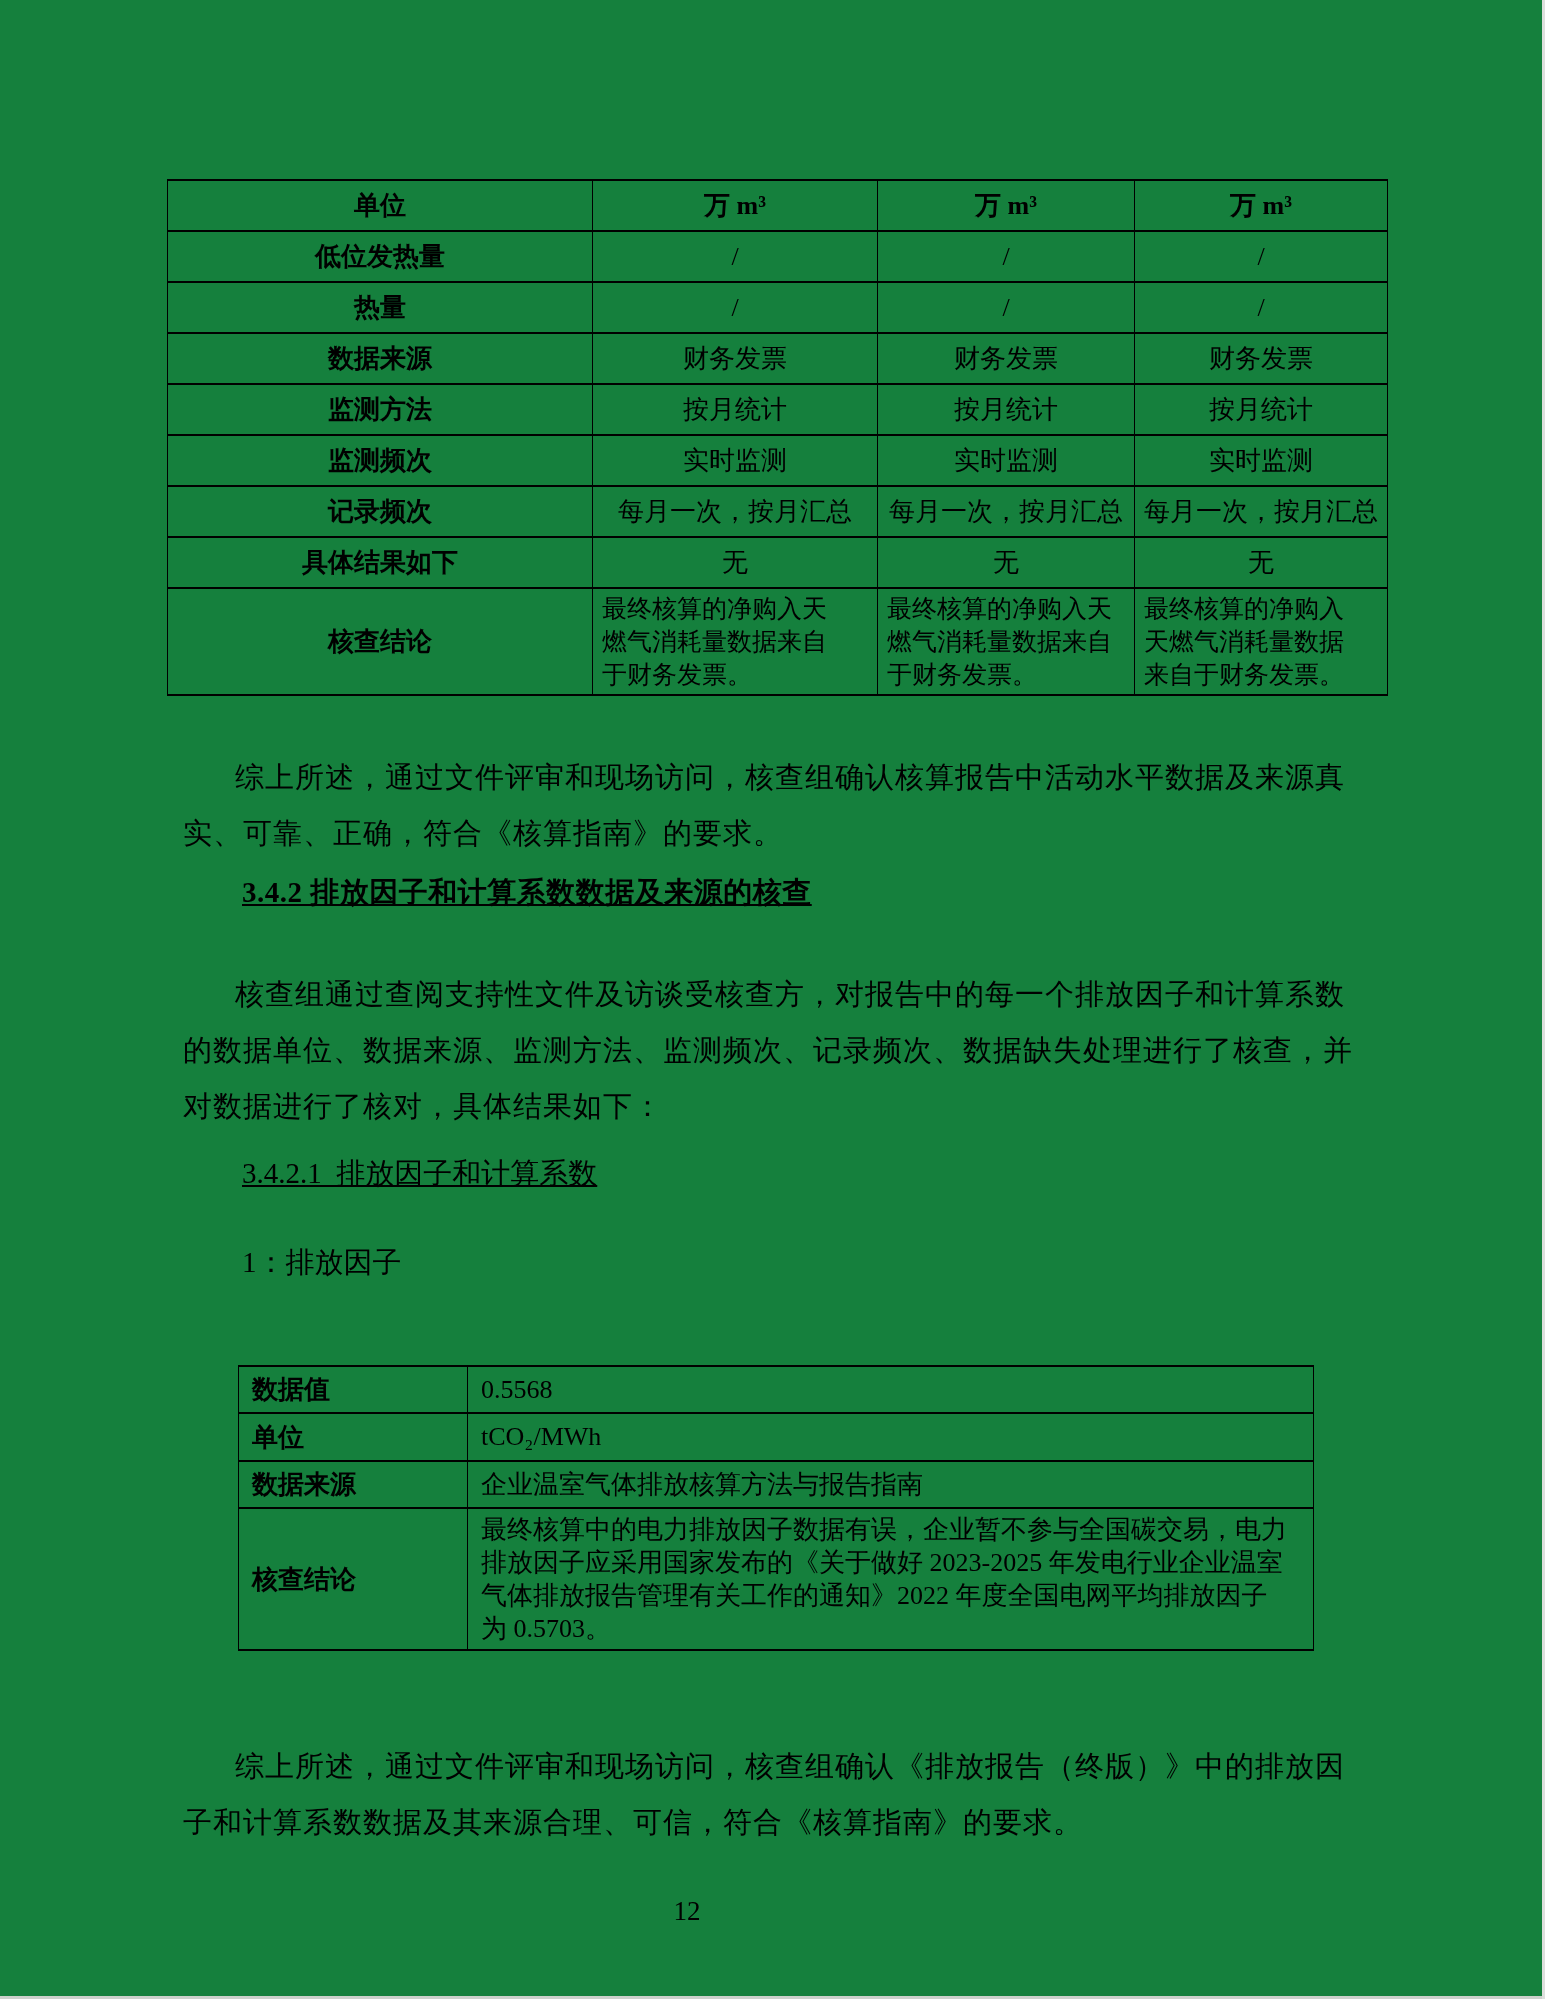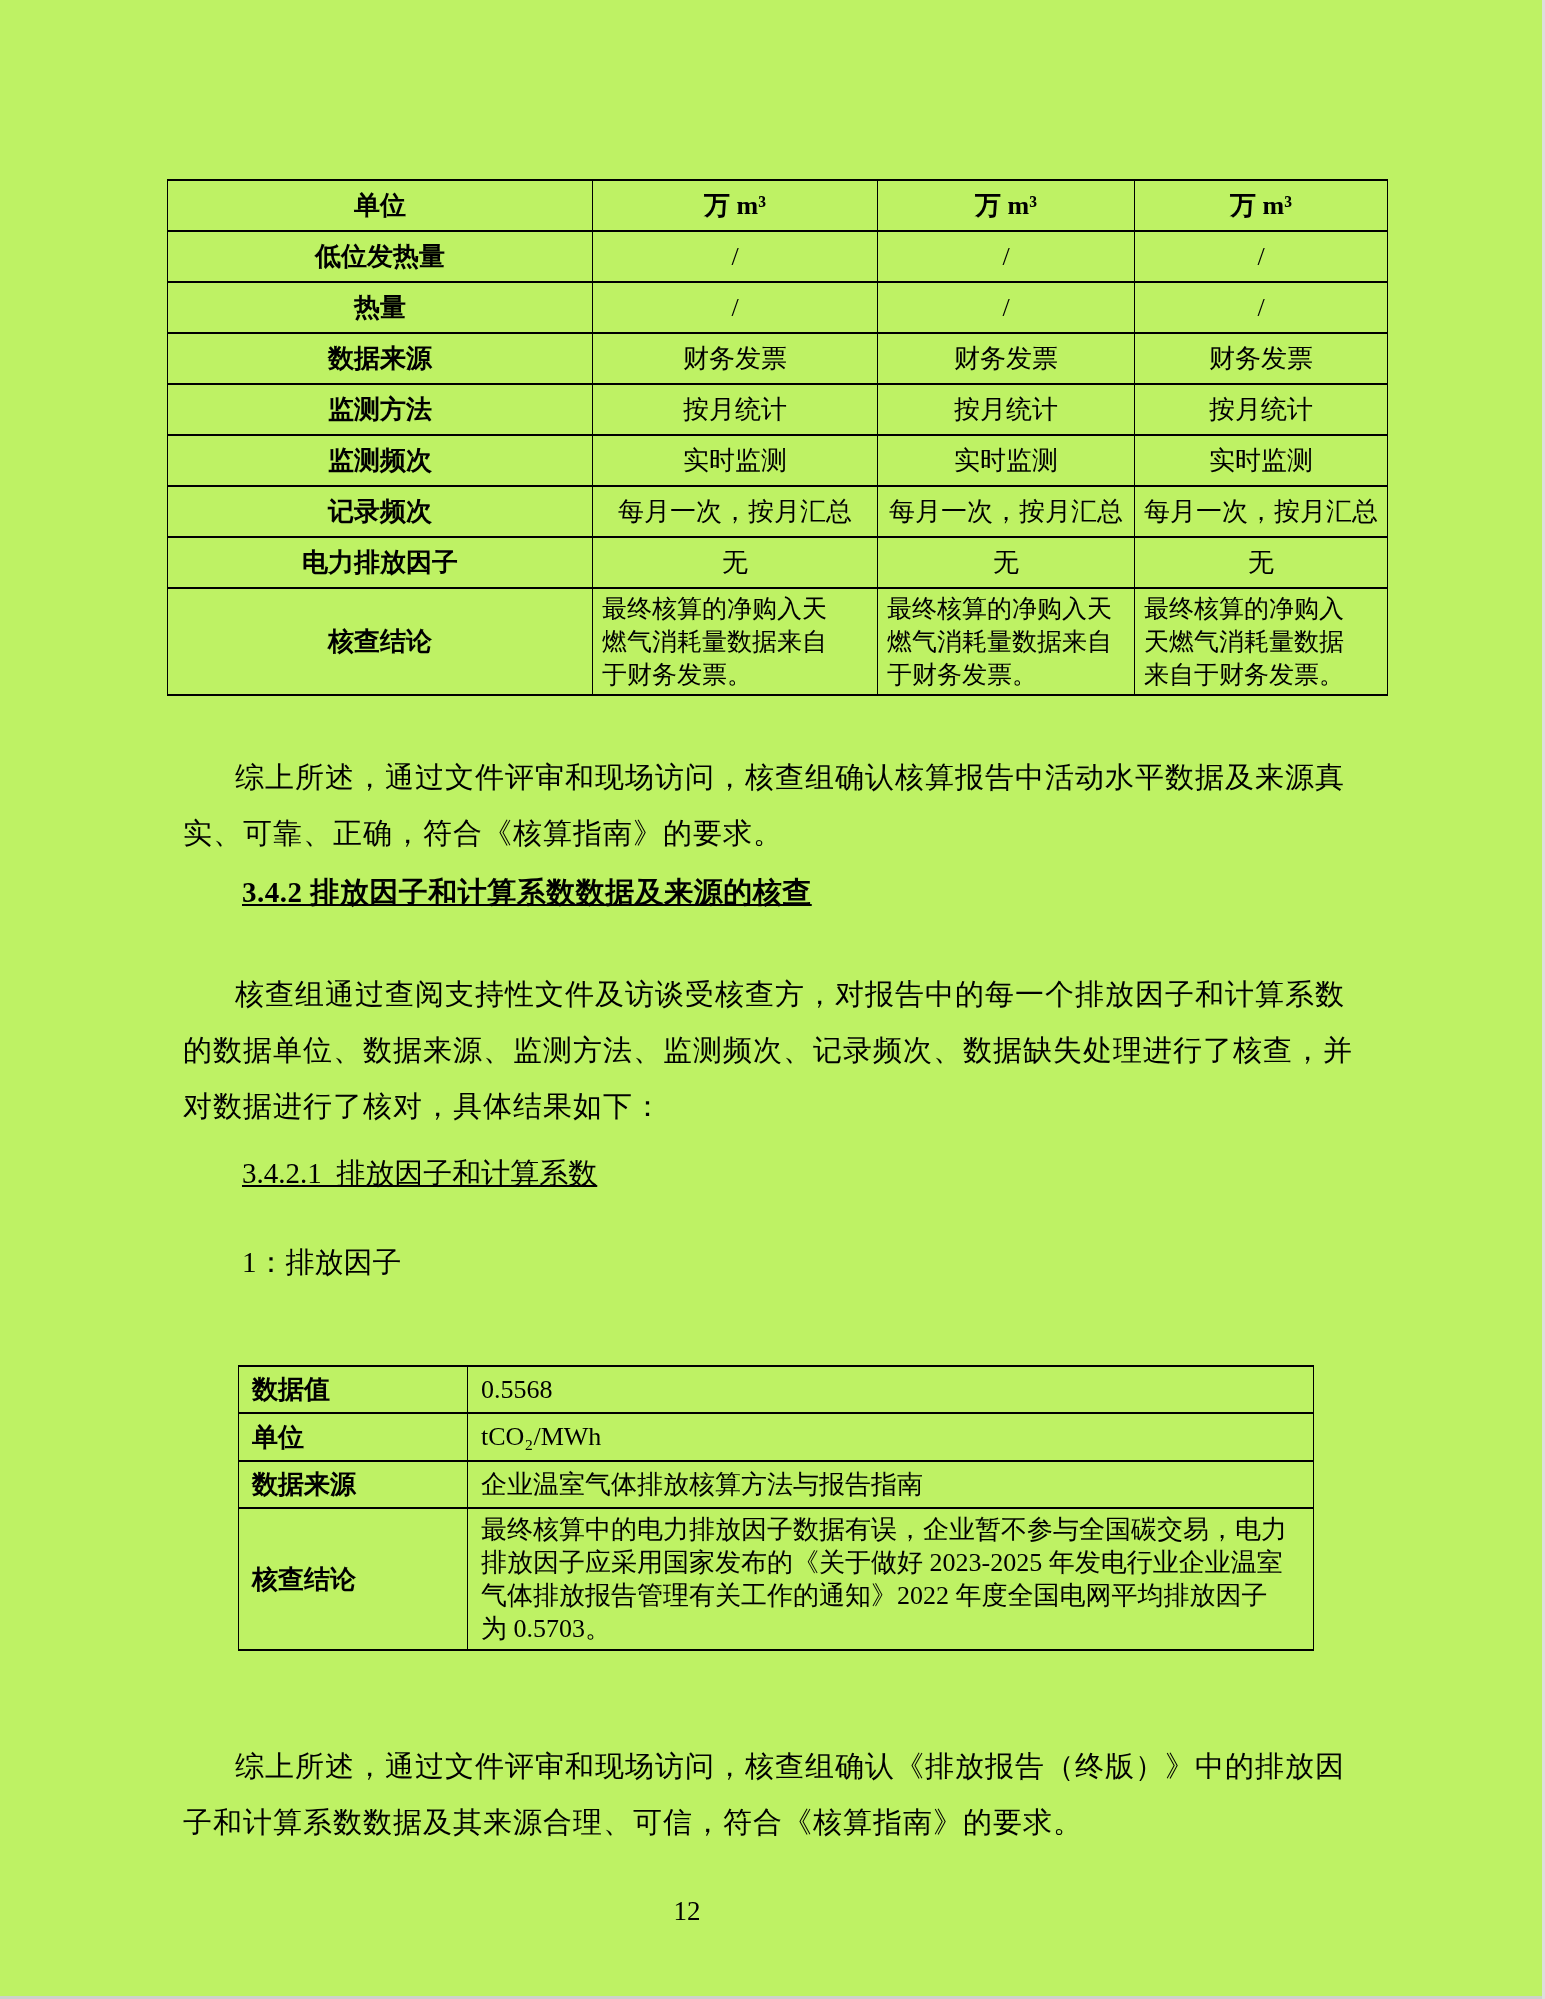--- a/index.html
+++ b/index.html
@@ -1,17 +1,17 @@
 <!DOCTYPE html>
 <html><head>
 <meta charset="utf-8">
 <style>
   html,body { margin:0; padding:0; background:#ffffff; }
   .page {
-    position:relative; width:1545px; height:1999px; background:#bef264;
+    position:relative; width:1545px; height:1999px; background:#15803d;
     font-family:"Liberation Serif","DejaVu Serif",serif; color:#000;
     overflow:hidden;
   }
 
   
   .t1 {
     position:absolute; top:179px; left:167px; width:1220px;
     border-collapse:collapse; table-layout:fixed;
   }
   .t1 td {
@@ -124,21 +124,21 @@
         <td>实时监测</td>
         <td>实时监测</td>
       </tr>
       <tr>
         <td class="lb">记录频次</td>
         <td>每月一次，按月汇总</td>
         <td>每月一次，按月汇总</td>
         <td>每月一次，按月汇总</td>
       </tr>
       <tr>
-        <td class="lb">电力排放因子</td>
+        <td class="lb">具体结果如下</td>
         <td>无</td>
         <td>无</td>
         <td>无</td>
       </tr>
       <tr class="r-concl">
         <td class="lb">核查结论</td>
         <td class="concl">最终核算的净购入天
 燃气消耗量数据来自
 于财务发票。</td>
         <td class="concl">最终核算的净购入天

